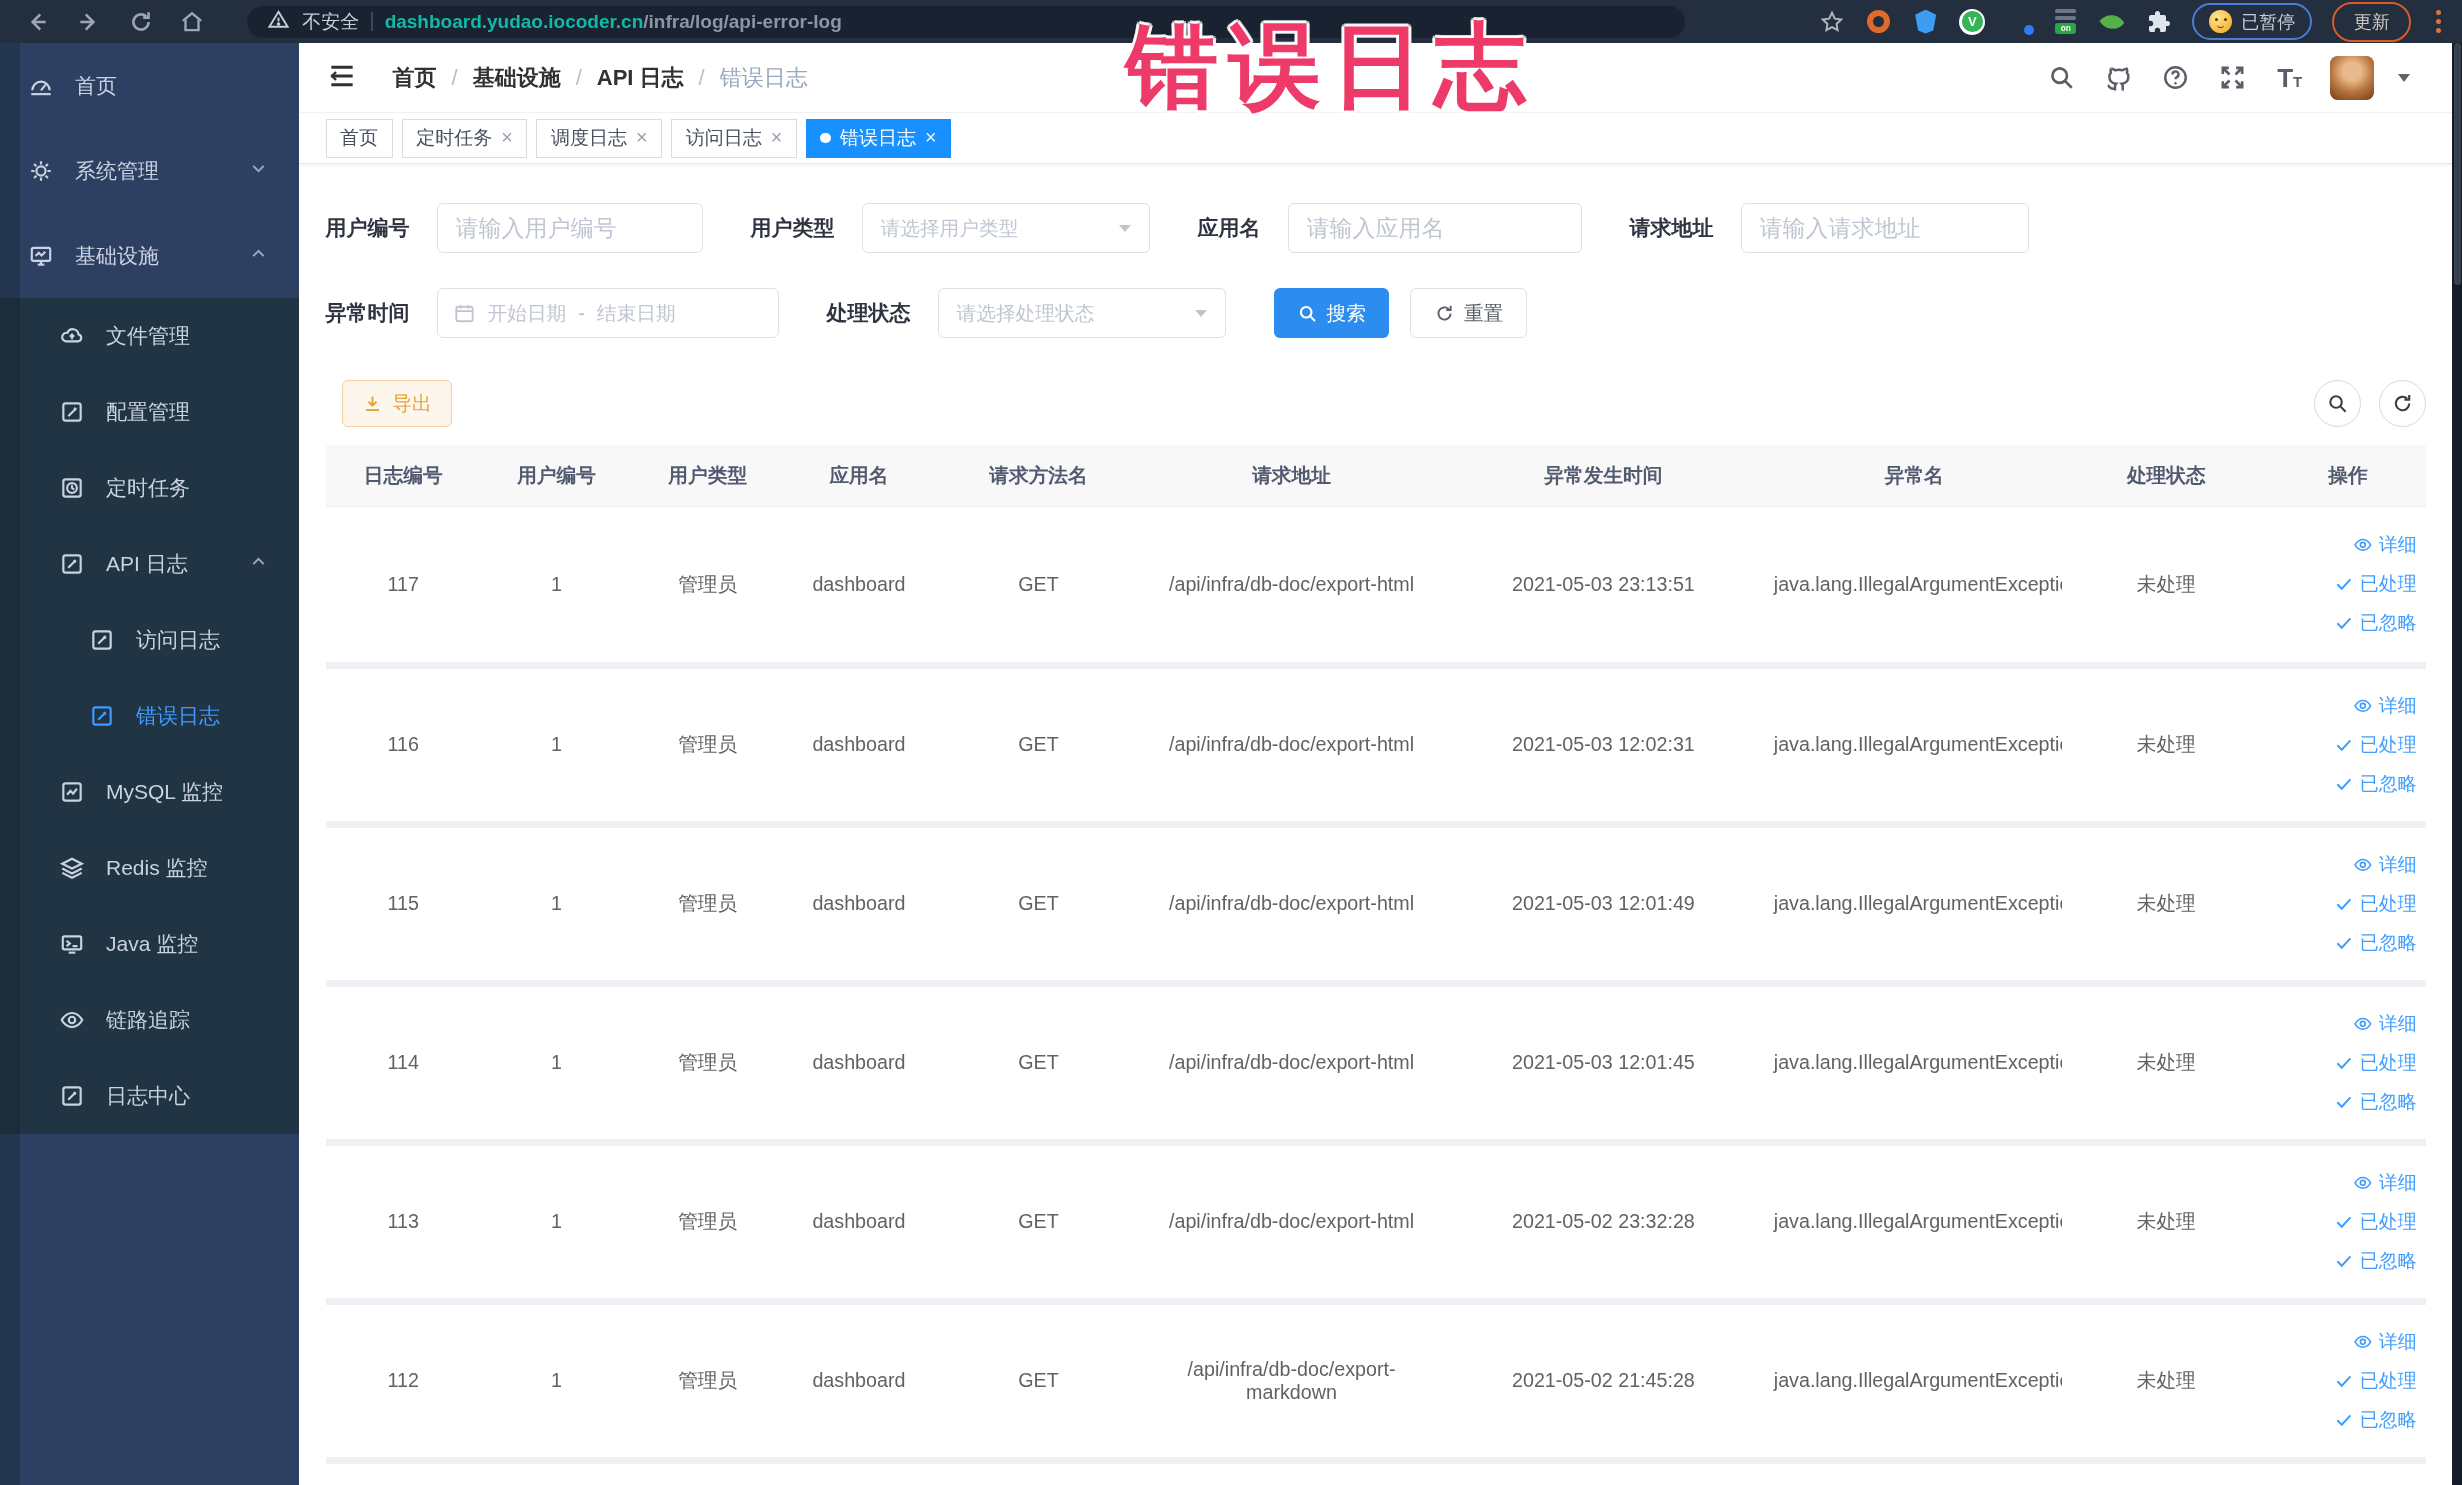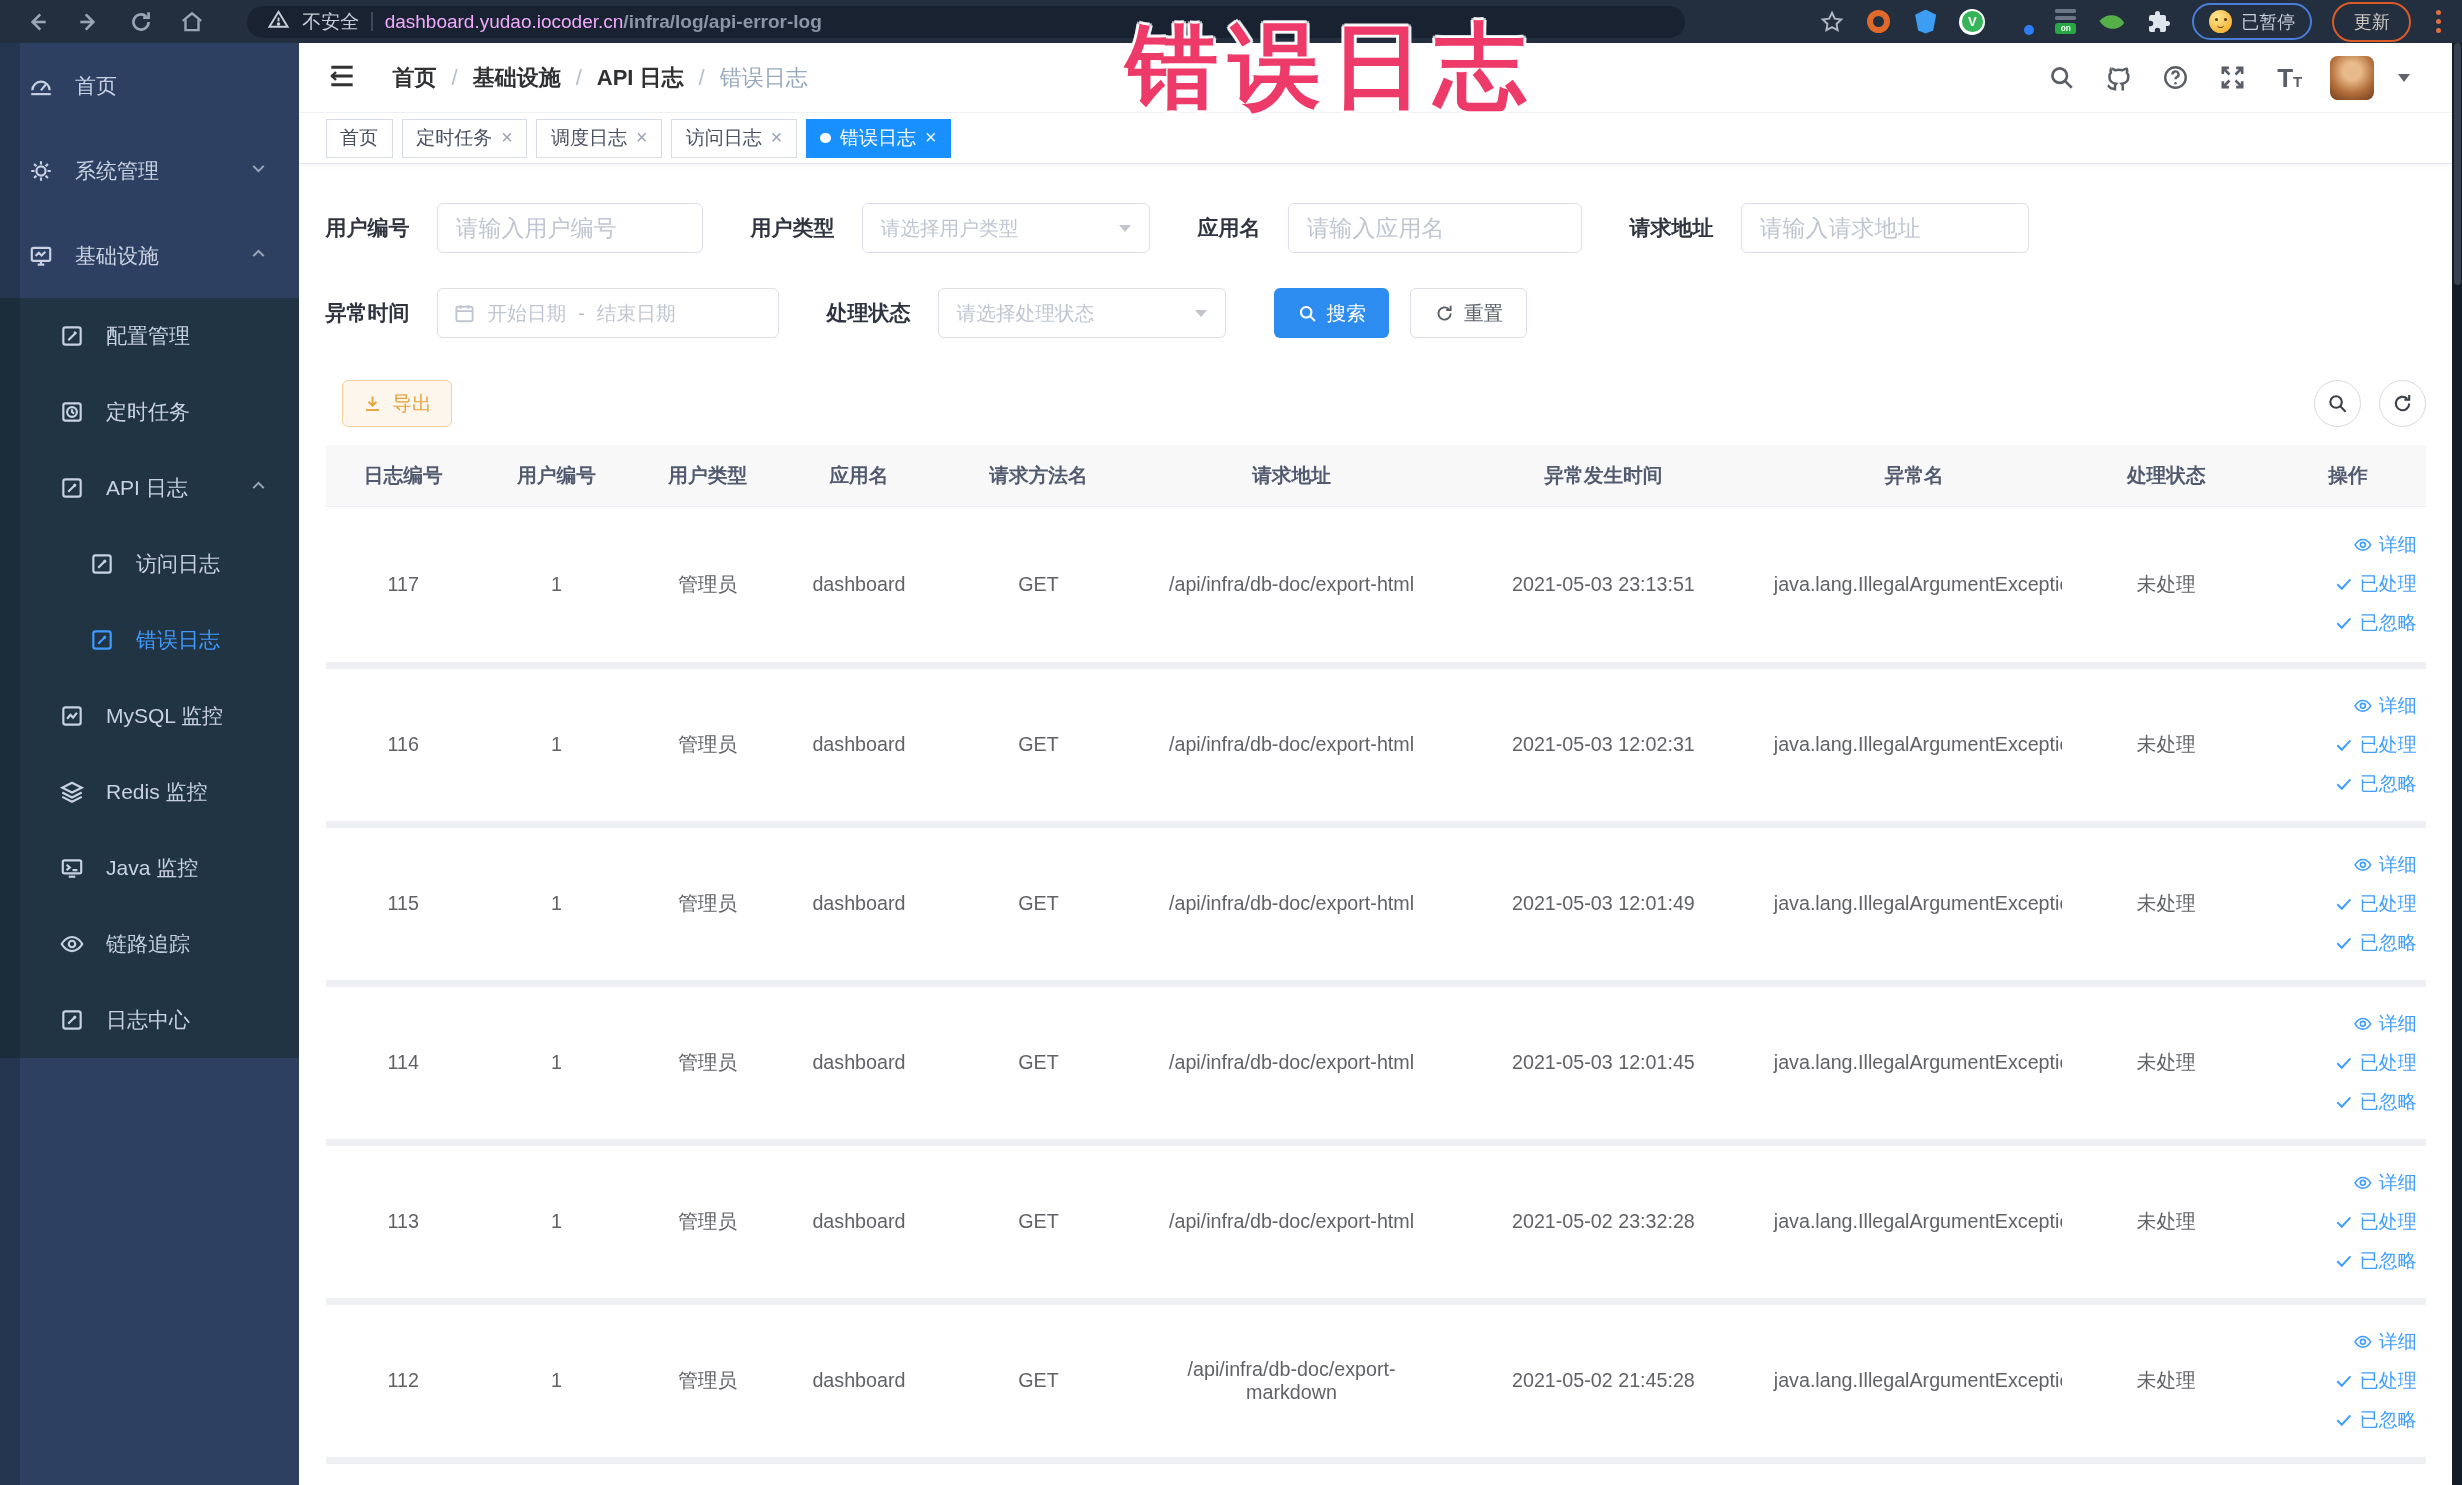--- a/index.html
+++ b/index.html
@@ -8,21 +8,21 @@
   .stage { position:relative; width:2462px; height:1486px; overflow:hidden; background:#fff; }
 
   
   .chrome { position:absolute; top:0; left:0; right:0; height:43px; background:#232e3e;
             display:flex; align-items:center; padding:0 16.7px 0 19.7px; z-index:5; }
   .nav-btn { width:35px; height:35px; display:flex; align-items:center; justify-content:center; margin-right:16.7px; }
   .nav-btn svg { stroke:#9aa6b6; }
   .addr { height:32px; width:1438px; margin-left:21px; background:#192230; border-radius:16px;
           display:flex; align-items:center; padding:0 19.7px; gap:12px; font-size:19px; color:#c6cdd8; }
   .addr-div { width:1.5px; height:19.7px; background:#3c4759; }
-  .addr .host { color:#f0abfc; font-weight:normal; }
+  .addr .host { color:#14b8a6; font-weight:bold; }
   .addr .path { color:#8b95a6; font-weight:bold; }
   .chrome-right { margin-left:auto; display:flex; align-items:center; gap:19.7px; }
   .ext { position:relative; width:27px; height:27px; display:flex; align-items:center; justify-content:center; }
   .ext-orange { width:23px; height:23px; border-radius:50%; border:6.8px solid #e06a2b; }
   .ext-shield { width:21px; height:24px; background:#3d9df3; clip-path:polygon(50% 0,100% 22%,86% 88%,50% 100%,14% 88%,0 22%); }
   .ext-greenv { width:26px; height:26px; border-radius:50%; background:#fff; display:flex; align-items:center; justify-content:center; }
   .ext-greenv i { width:20.4px; height:20.4px; border-radius:50%; background:#35b558; color:#fff; font-style:normal; font-weight:bold;
                   font-size:13px; display:flex; align-items:center; justify-content:center; }
   .ext-grid { display:grid; grid-template-columns:9.8px 9.8px; grid-template-rows:9.8px 9.8px; gap:2.3px; }
   .ext-grid b { background:#cfd6e0; border-radius:1.5px; }
@@ -283,20 +283,29 @@
           <svg width="21" height="21" viewBox="0 0 24 24" fill="none" stroke-width="2.4">
               <path d="M6 15 l6 -6 6 6"></path>
             </svg>
         </span>
       </div>
 
       <div class="submenu">
         <div class="menu-item">
           <span class="mi">
             <svg width="26" height="26" viewBox="0 0 24 24" fill="none" stroke-width="2">
+                <path d="M7 17 a4 4 0 1 1 .8-7.9 a5.3 5.3 0 0 1 10.2 1.4 a3.3 3.3 0 0 1 -.6 6.5 z"></path>
+                <path d="M12 15 v-4 M10 12.6 l2-2 2 2"></path>
+              </svg>
+          </span>
+          <span>文件管理</span>
+        </div>
+        <div class="menu-item">
+          <span class="mi">
+            <svg width="26" height="26" viewBox="0 0 24 24" fill="none" stroke-width="2">
                 <rect x="4" y="4" width="16" height="16" rx="2"></rect>
                 <path d="M9 15.5 l6.5-6.5 M9 15.5 l-.4 .4"></path>
                 <path d="M14 8 l2 2"></path>
               </svg>
           </span>
           <span>配置管理</span>
         </div>
         <div class="menu-item">
           <span class="mi">
             <svg width="26" height="26" viewBox="0 0 24 24" fill="none" stroke-width="2">

